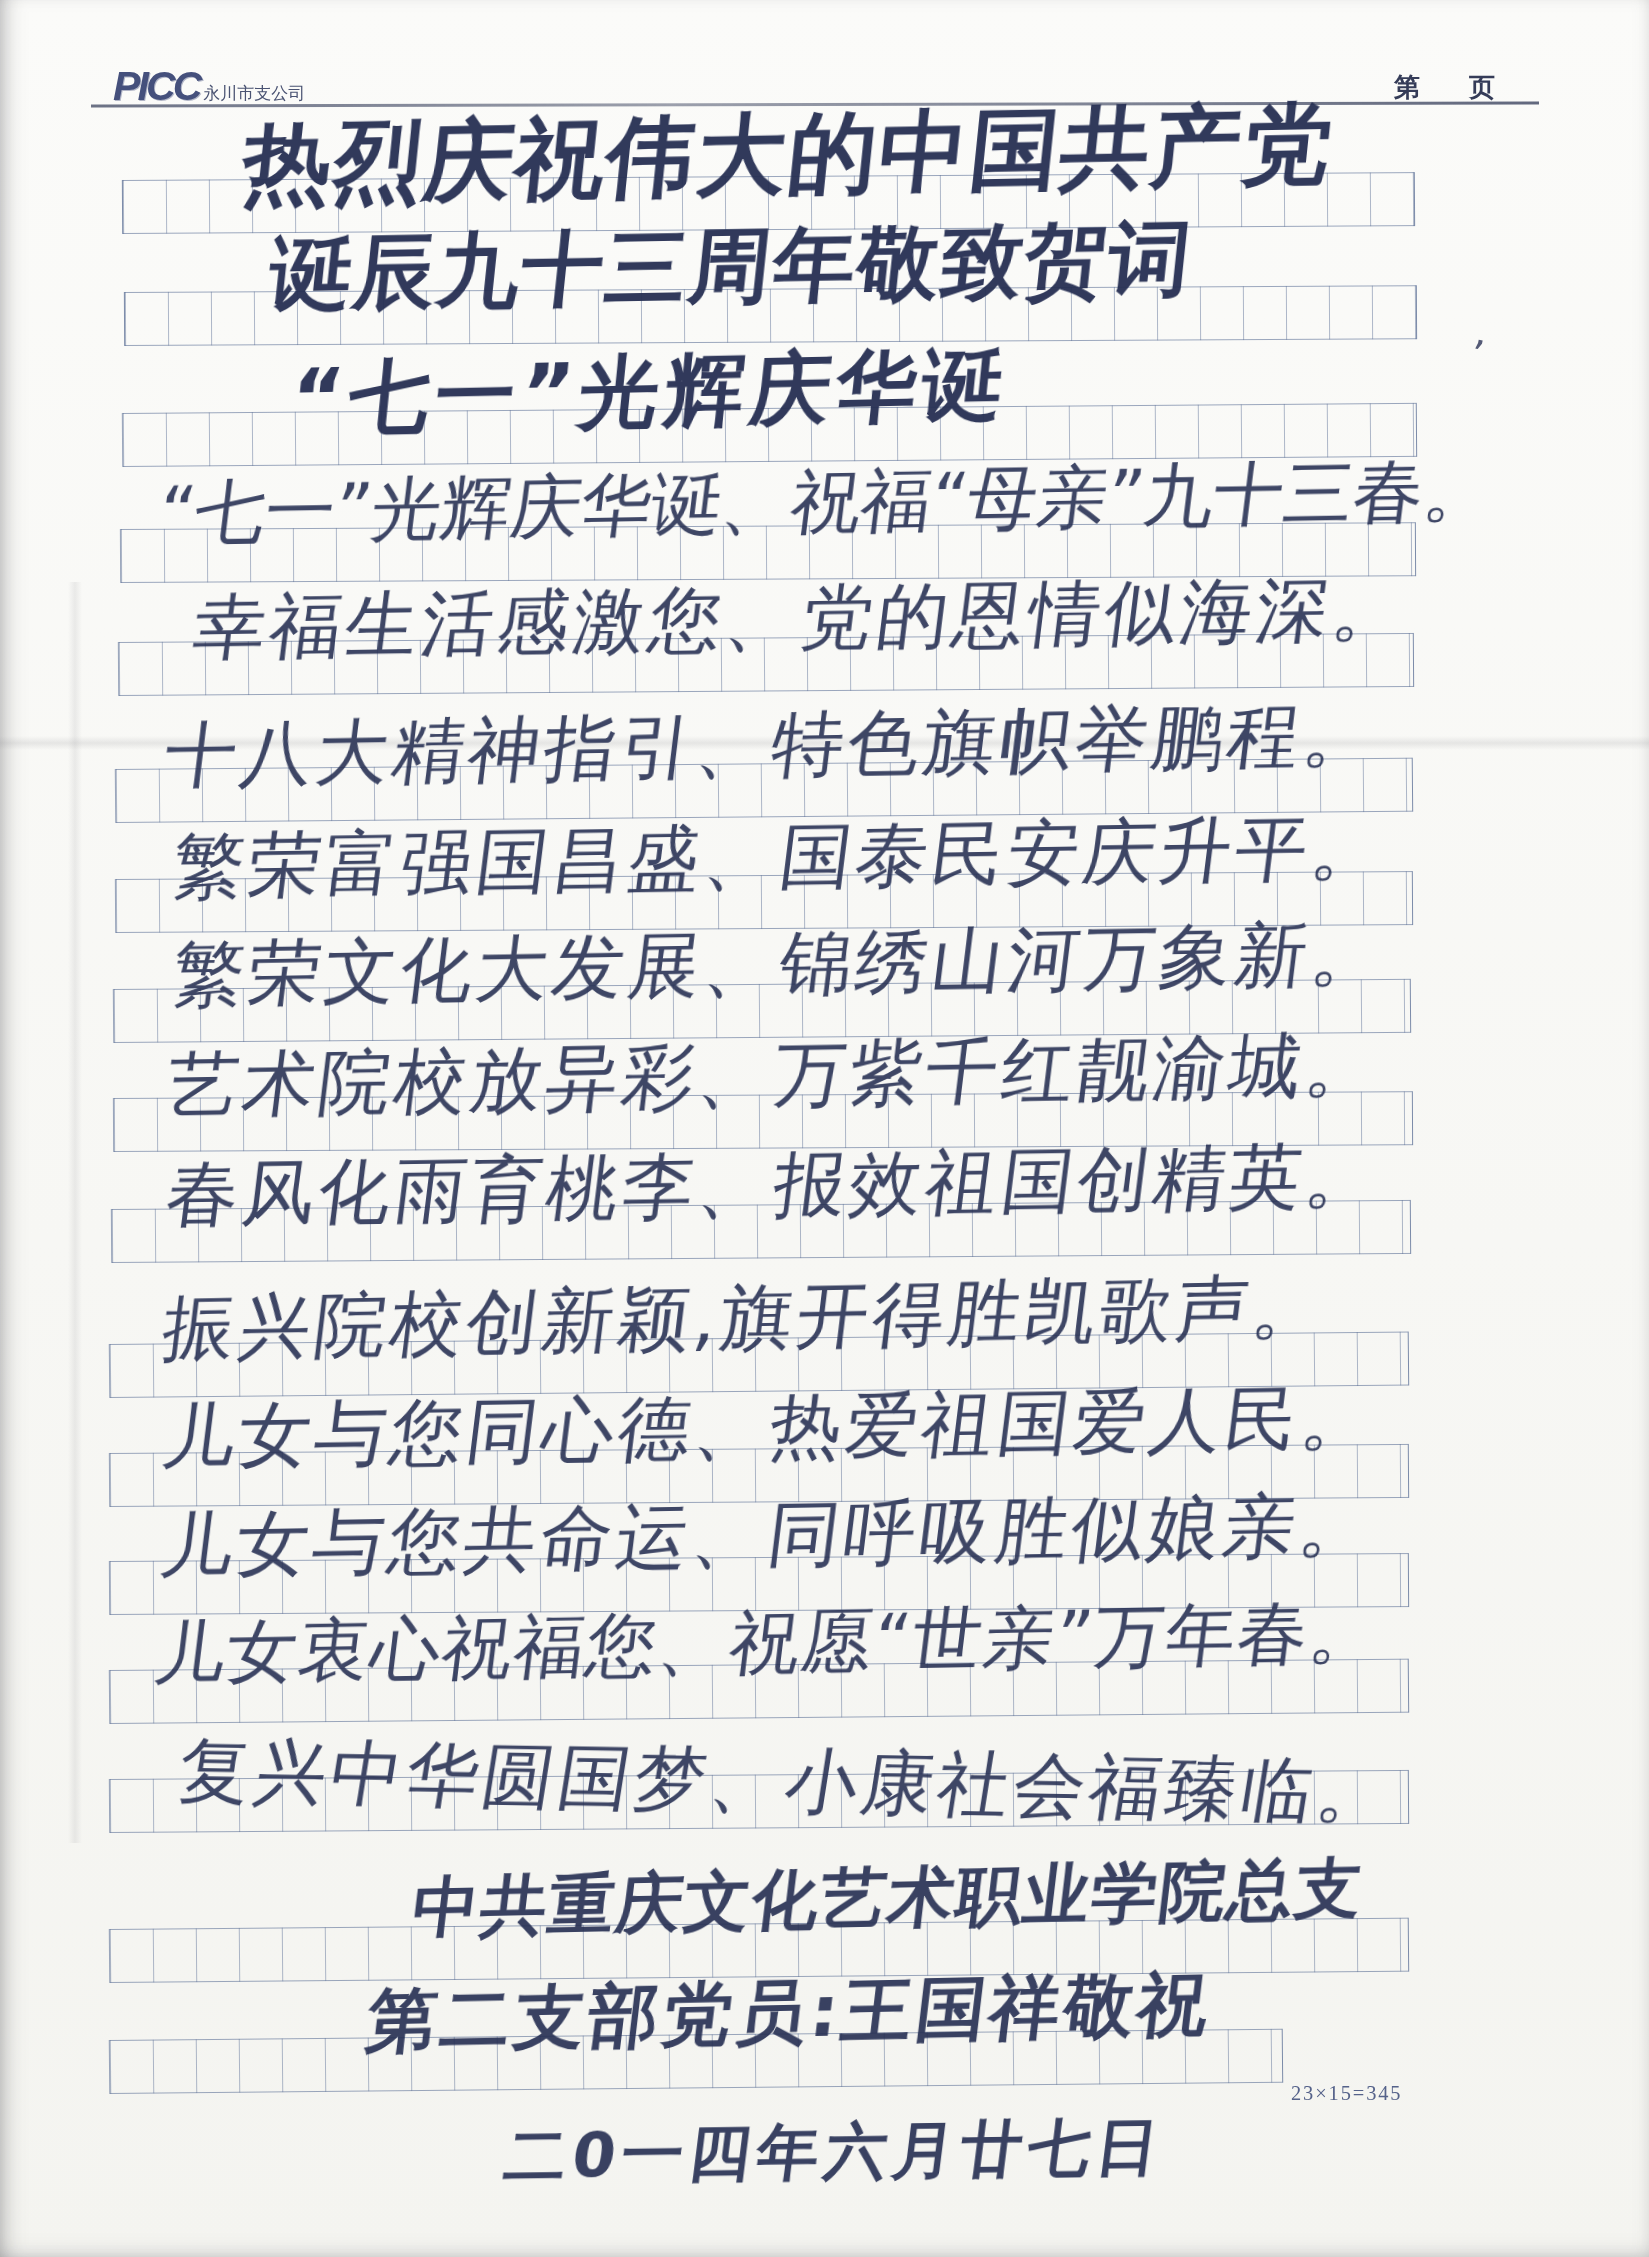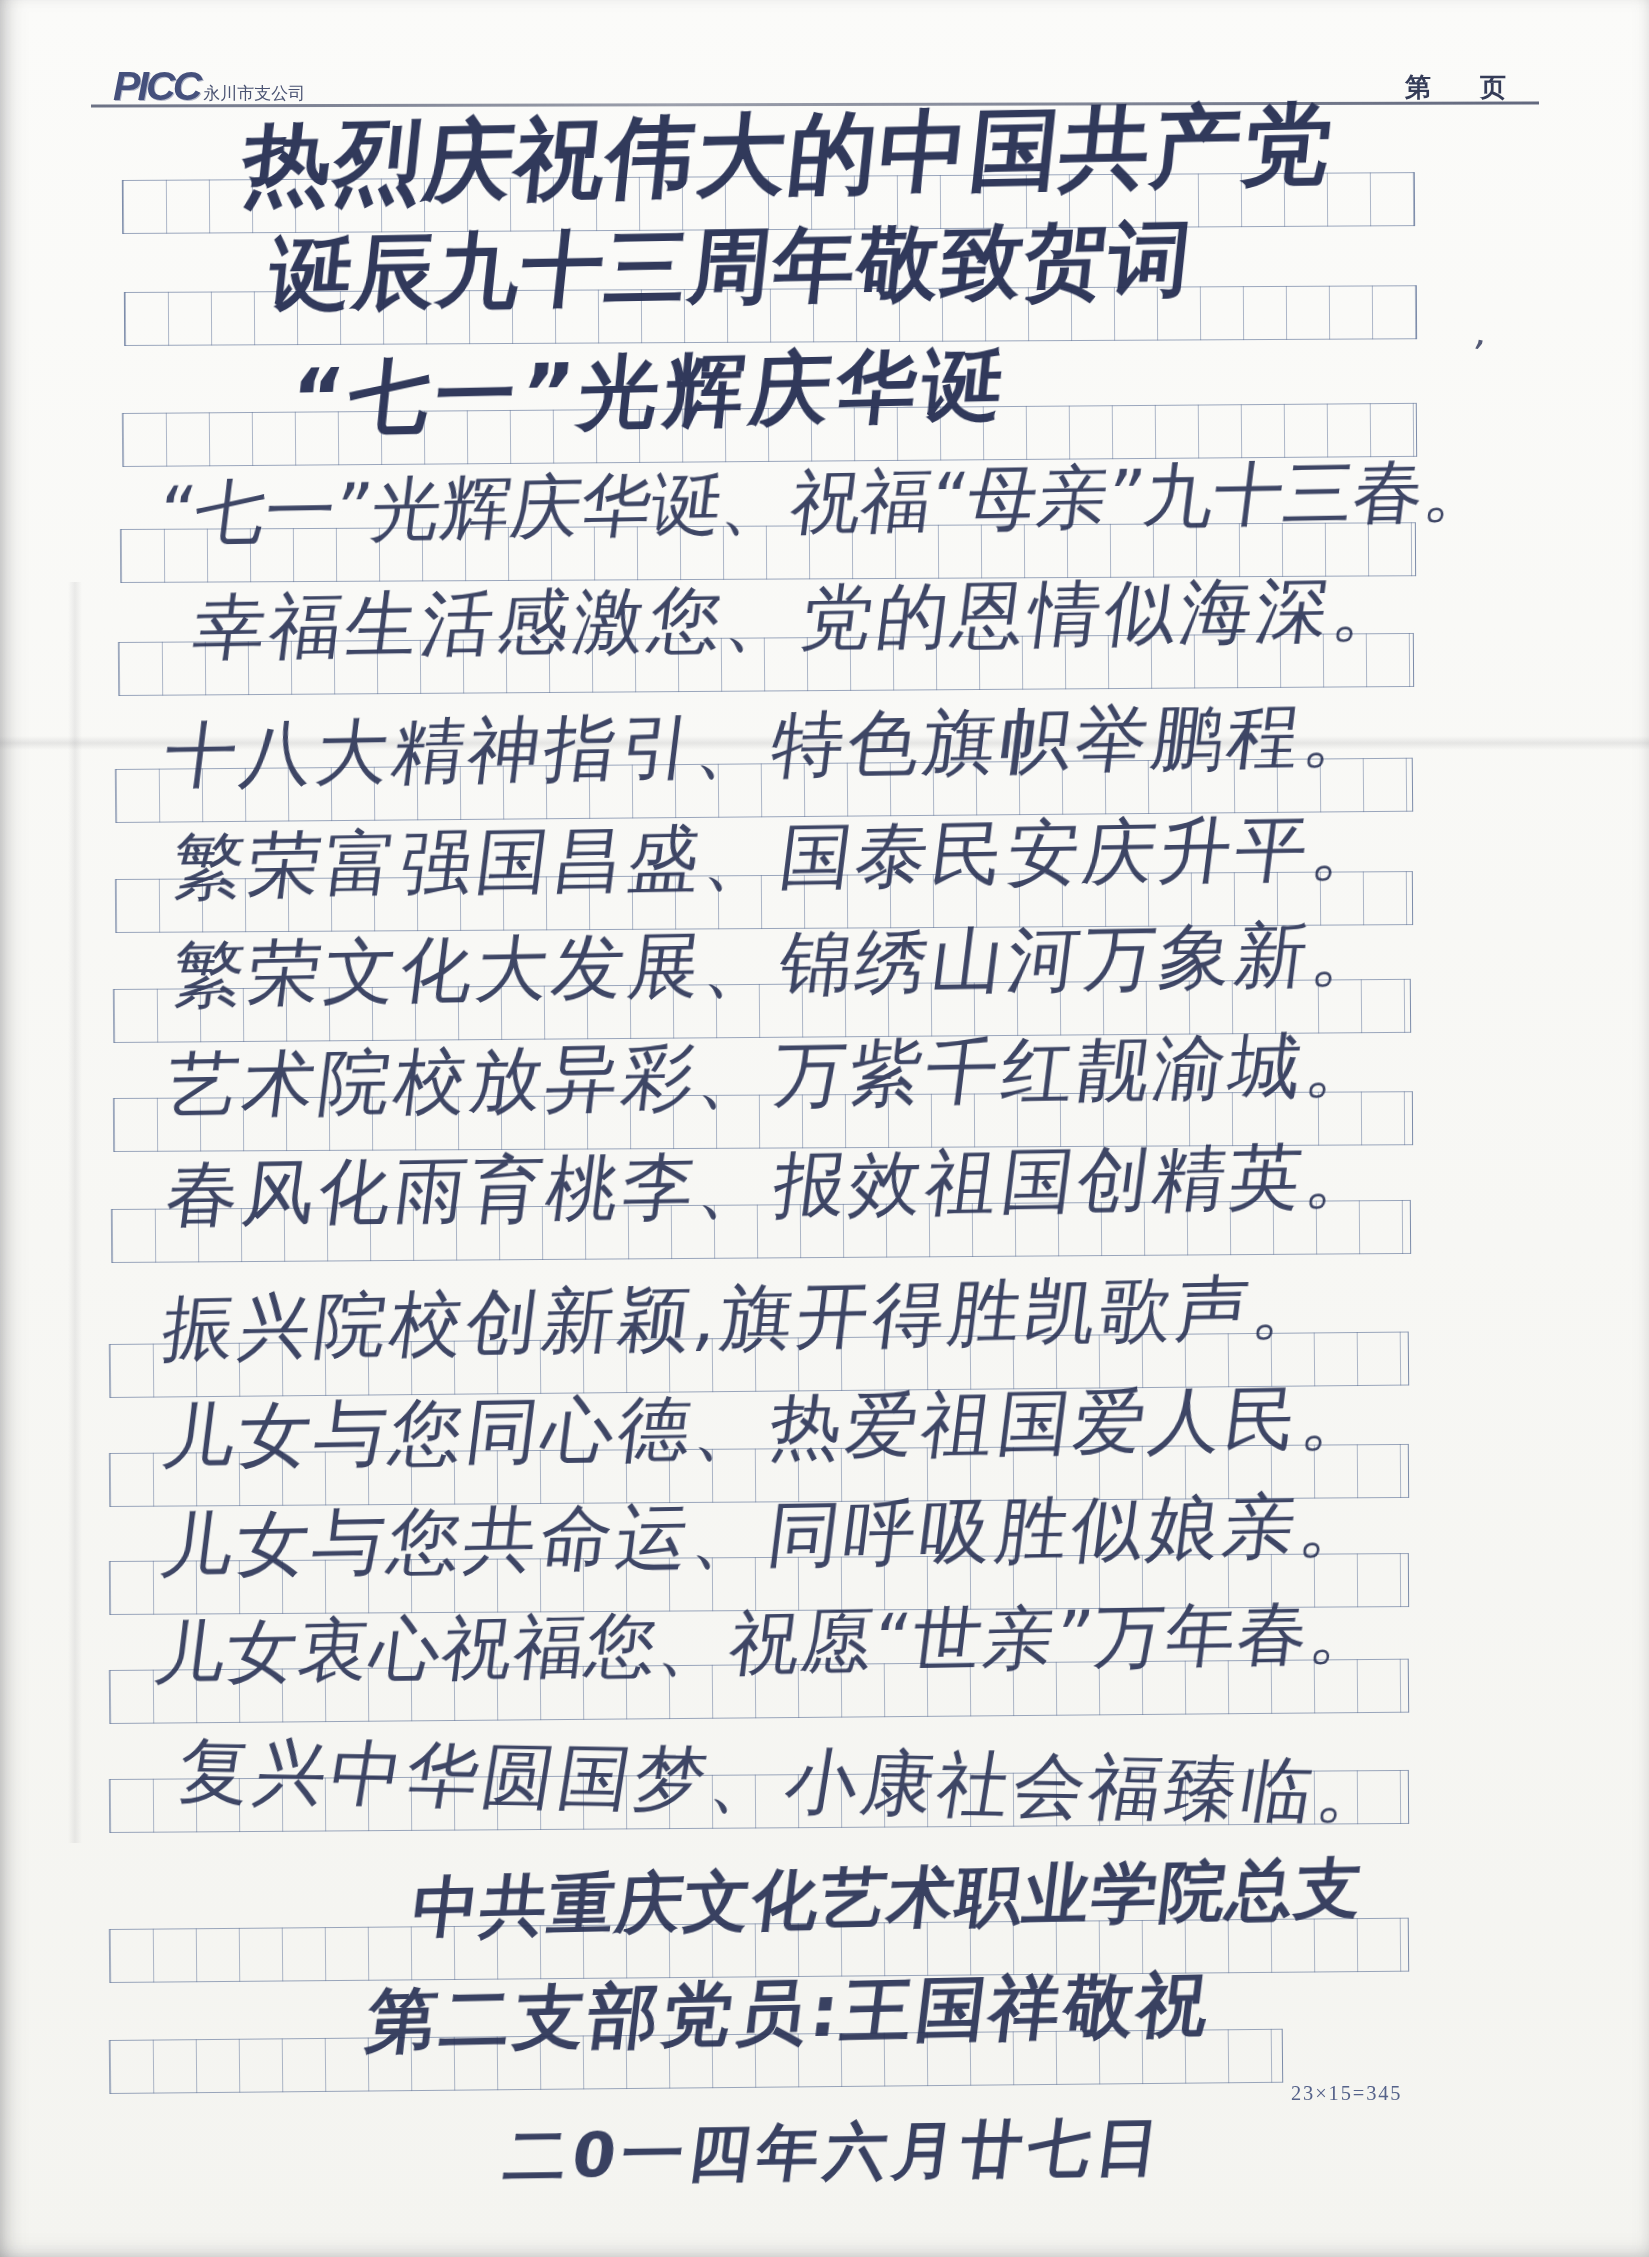--- a/index.html
+++ b/index.html
@@ -25,21 +25,21 @@
   }
   .logo-company{
     font-family:"DejaVu Sans",sans-serif;
     font-size:17px;color:#4a5372;margin-left:3.9px;margin-bottom:1.9px;
     filter:blur(0.3px);
   }
   .page-label{
     position:absolute;left:1394px;top:70px;
     font-family:"Liberation Serif",serif;
     font-weight:bold;font-size:26px;color:#353c58;
-    letter-spacing:21.3px;filter:blur(0.3px);margin-left:11px;
+    letter-spacing:21.3px;filter:blur(0.3px);
   }
   .header-rule{
     position:absolute;left:91px;top:103px;width:1448px;height:2.9px;
     background:linear-gradient(90deg,rgba(60,68,95,.75),rgba(60,68,95,.5) 40%,rgba(60,68,95,.8));
     transform:rotate(-.12deg);
     filter:blur(0.4px);
   }
   
   .strip{
     position:absolute;height:52px;

